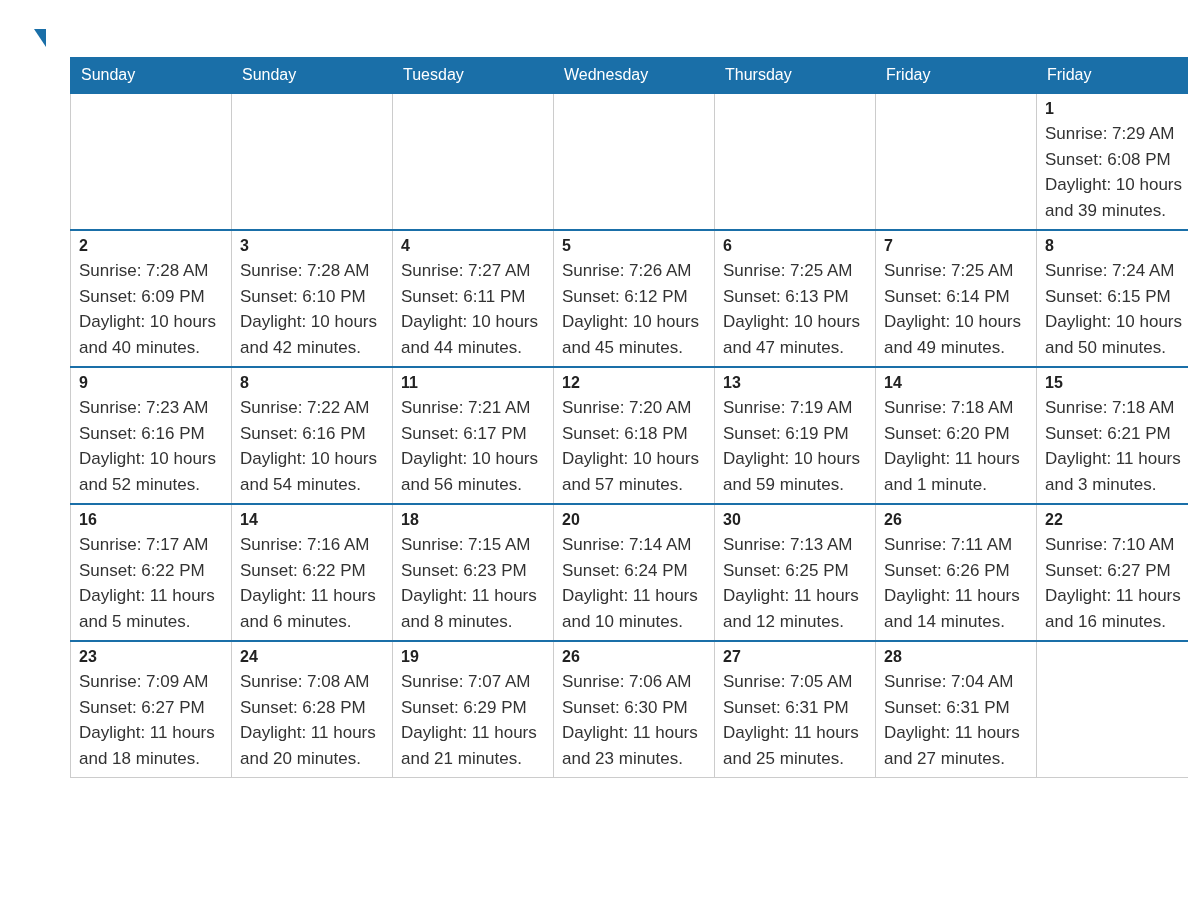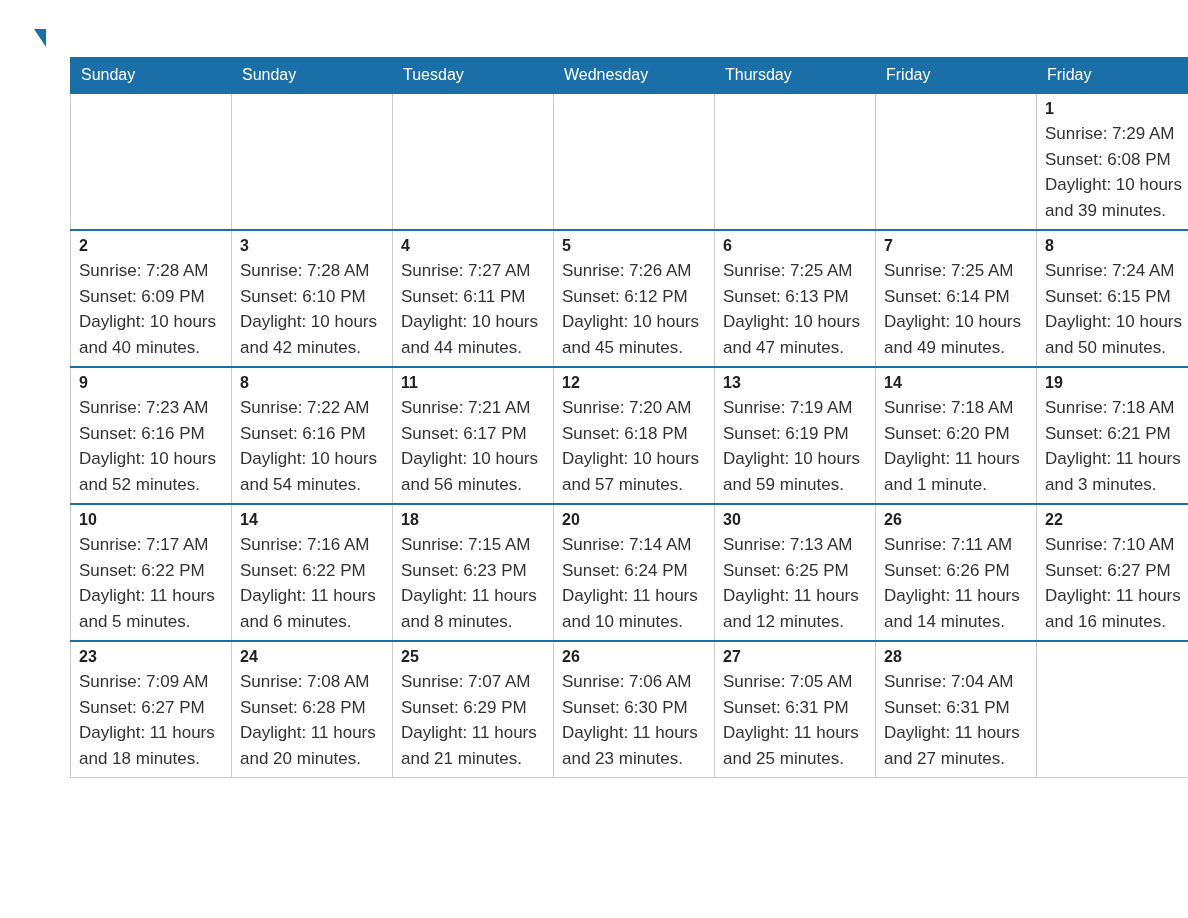--- a/index.html
+++ b/index.html
@@ -196,27 +196,27 @@
         </td>
         <td>
           <span class="day-number">13</span>
           <div class="day-info">Sunrise: 7:19 AM<br>Sunset: 6:19 PM<br>Daylight: 10 hours and 59 minutes.</div>
         </td>
         <td>
           <span class="day-number">14</span>
           <div class="day-info">Sunrise: 7:18 AM<br>Sunset: 6:20 PM<br>Daylight: 11 hours and 1 minute.</div>
         </td>
         <td>
-          <span class="day-number">19</span>
+          <span class="day-number">15</span>
           <div class="day-info">Sunrise: 7:18 AM<br>Sunset: 6:21 PM<br>Daylight: 11 hours and 3 minutes.</div>
         </td>
       </tr>
       <tr>
         <td>
-          <span class="day-number">10</span>
+          <span class="day-number">16</span>
           <div class="day-info">Sunrise: 7:17 AM<br>Sunset: 6:22 PM<br>Daylight: 11 hours and 5 minutes.</div>
         </td>
         <td>
           <span class="day-number">14</span>
           <div class="day-info">Sunrise: 7:16 AM<br>Sunset: 6:22 PM<br>Daylight: 11 hours and 6 minutes.</div>
         </td>
         <td>
           <span class="day-number">18</span>
           <div class="day-info">Sunrise: 7:15 AM<br>Sunset: 6:23 PM<br>Daylight: 11 hours and 8 minutes.</div>
         </td>
@@ -240,21 +240,21 @@
       <tr>
         <td>
           <span class="day-number">23</span>
           <div class="day-info">Sunrise: 7:09 AM<br>Sunset: 6:27 PM<br>Daylight: 11 hours and 18 minutes.</div>
         </td>
         <td>
           <span class="day-number">24</span>
           <div class="day-info">Sunrise: 7:08 AM<br>Sunset: 6:28 PM<br>Daylight: 11 hours and 20 minutes.</div>
         </td>
         <td>
-          <span class="day-number">25</span>
+          <span class="day-number">19</span>
           <div class="day-info">Sunrise: 7:07 AM<br>Sunset: 6:29 PM<br>Daylight: 11 hours and 21 minutes.</div>
         </td>
         <td>
           <span class="day-number">26</span>
           <div class="day-info">Sunrise: 7:06 AM<br>Sunset: 6:30 PM<br>Daylight: 11 hours and 23 minutes.</div>
         </td>
         <td>
           <span class="day-number">27</span>
           <div class="day-info">Sunrise: 7:05 AM<br>Sunset: 6:31 PM<br>Daylight: 11 hours and 25 minutes.</div>
         </td>

